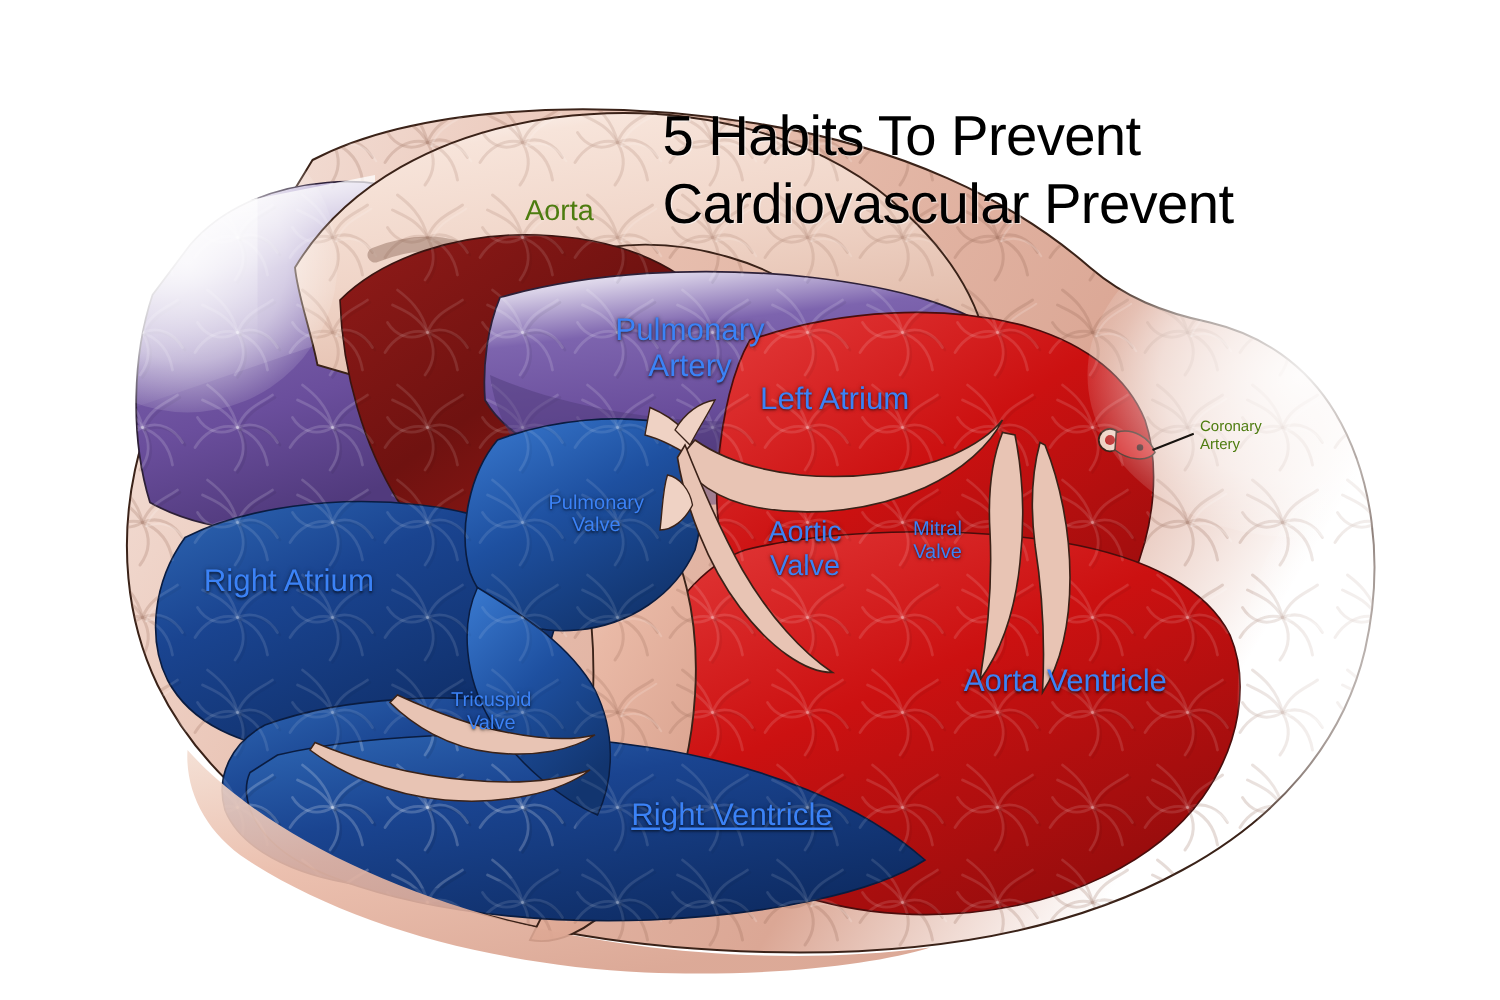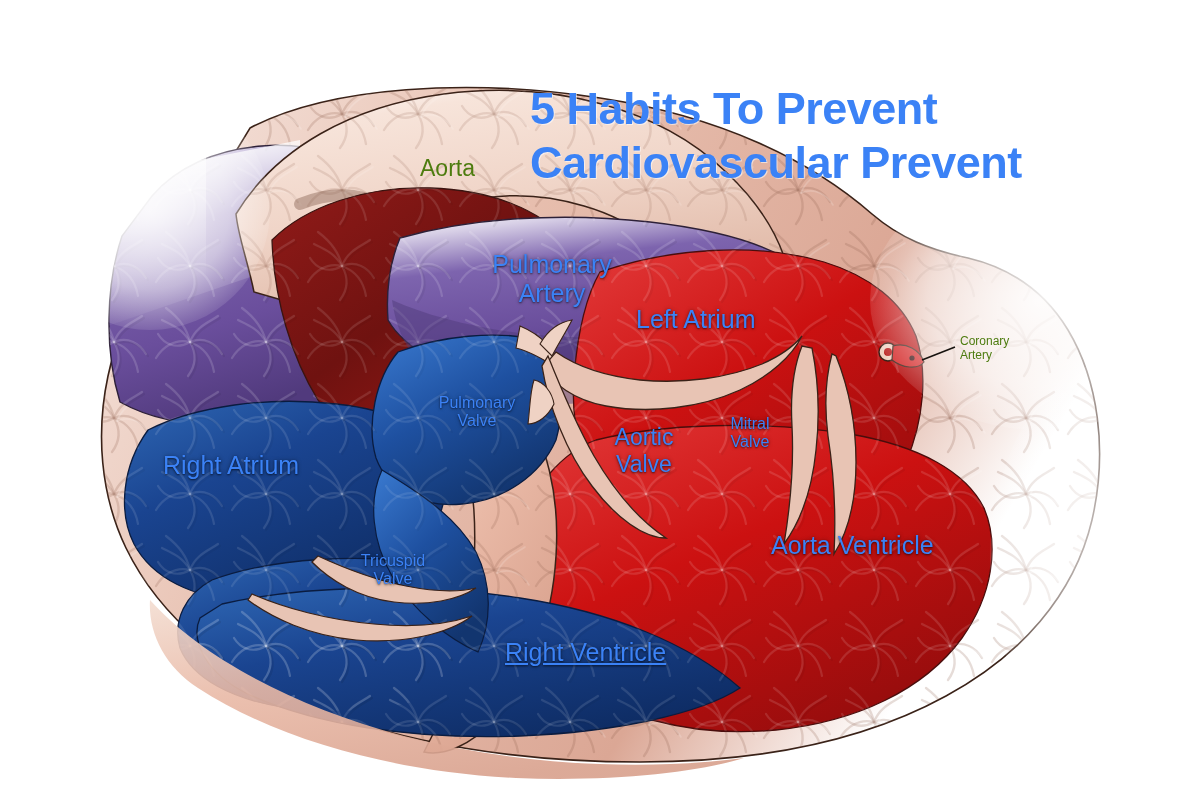--- a/index.html
+++ b/index.html
@@ -34,24 +34,24 @@
     top: 86px;
     width: 660px;
     z-index: 40;
     text-align: left;
     line-height: 1.02;
     pointer-events: none;
   }
   .headline .hl-line {
     display: block;
     font-family: "Liberation Sans", sans-serif;
-    font-weight: bold;
+    font-weight: normal;
     font-size: 45px;
     letter-spacing: -0.5px;
-    color: #3b82f6;
+    color: #000000;
     text-shadow: 1px 1px 0 rgba(255,255,255,0.55);
     white-space: nowrap;
   }
   .headline .hl-line.l2 {
     font-size: 45px;
     margin-top: 8px;
   }
 
   
   .lbl {
@@ -528,26 +528,26 @@
   </svg>
 
   <div class="headline">
     <span class="hl-line l1">5 Habits To Prevent</span>
     <span class="hl-line l2">Cardiovascular Prevent</span>
   </div>
 
   <div class="lbl dark sz-lg left" style="left:420px; top:155px;">Aorta</div>
   <div class="lbl white sz-xl center" style="left:462px; top:250px; width:180px;">Pulmonary
 Artery</div>
-  <div class="lbl white sz-xl left" style="left:636px; top:305px;">Left Atrium</div>
+  <div class="lbl white sz-xl left" style="left:608px; top:305px;">Left Atrium</div>
   <div class="lbl dark sz-sm left" style="left:960px; top:334px;">Coronary
 Artery</div>
   <div class="lbl white sz-xs center" style="left:413px; top:394px; width:128px;">Pulmonary
 Valve</div>
-  <div class="lbl white sz-lg center" style="left:594px; top:424px; width:100px;">Aortic
+  <div class="lbl white sz-lg center" style="left:594px; top:412px; width:100px;">Aortic
 Valve</div>
   <div class="lbl white sz-xs center" style="left:704px; top:415px; width:92px;">Mitral
 Valve</div>
   <div class="lbl white sz-xl left" style="left:163px; top:451px;">Right Atrium</div>
   <div class="lbl white sz-xl left" style="left:771px; top:531px;">Aorta Ventricle</div>
   <div class="lbl white sz-xs center" style="left:340px; top:552px; width:106px;">Tricuspid
 Valve</div>
   <div class="lbl white sz-xl left" style="left:505px; top:638px;text-decoration:underline;">Right Ventricle</div>
 
 </div>

